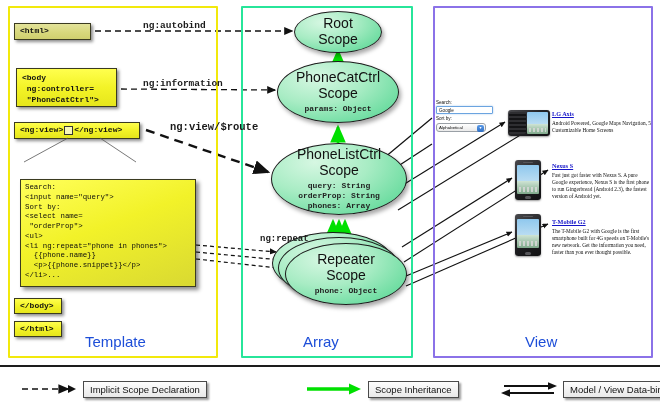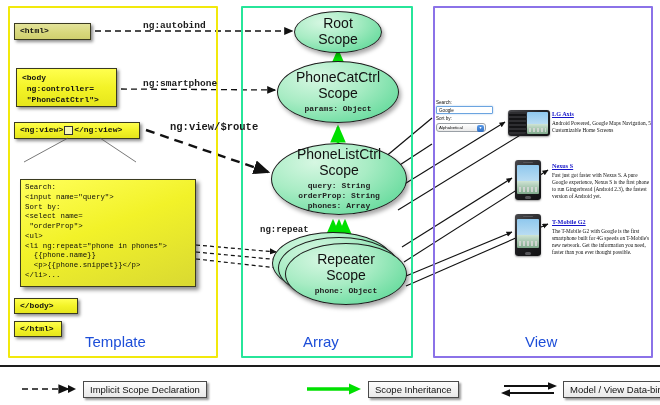--- a/index.html
+++ b/index.html
@@ -30,21 +30,21 @@
     box-shadow:2px 2px 3px rgba(0,0,0,.45);
     display:flex;align-items:center;
     padding:2px 5px;white-space:pre;line-height:1.35;
   }
   .tag-dull{background:linear-gradient(180deg,#e3e39a 0%,#d8d87d 55%,#cfcf6e 100%);}
   .tag-bright{background:linear-gradient(180deg,#ffff4e 0%,#f3f327 50%,#e6e61c 100%);}
 
   #box-html{left:14px;top:23px;width:77px;height:17px;}
   #box-body{left:16px;top:68px;width:101px;height:39px;align-items:flex-start;padding-top:4px;}
   #box-ngview{left:14px;top:122px;width:126px;height:17px;}
-  #box-bodyclose{left:14px;top:298px;width:64px;height:16px;}
+  #box-bodyclose{left:14px;top:298px;width:48px;height:16px;}
   #box-htmlclose{left:14px;top:321px;width:48px;height:16px;}
 
   .ngview-square{display:inline-block;width:7px;height:7px;border:1px solid #333;background:#f7f7b9;margin:0 1px;vertical-align:middle;}
 
   
   #note-wrap{position:absolute;left:20px;top:160px;width:176px;height:128px;}
   #note-tab{
     position:absolute;left:0;top:0;width:112px;height:20px;
     background:linear-gradient(180deg,#ffff62 0%,#f6f62b 100%);
     border:1.5px solid #3b3b20;border-bottom:none;box-sizing:border-box;
@@ -126,21 +126,21 @@
   
   #edges{position:absolute;left:0;top:0;width:660px;height:405px;pointer-events:none;}
 
   .edge-label{
     position:absolute;font-family:"Liberation Mono","DejaVu Sans Mono",monospace;
     font-weight:bold;color:#1a1a1a;background:transparent;white-space:nowrap;
   }
   #lbl-autobind{left:143px;top:20px;font-size:9.5px;}
   #lbl-controller{left:143px;top:78px;font-size:9.5px;}
   #lbl-route{left:170px;top:121px;font-size:10.5px;}
-  #lbl-repeat{left:212px;top:225px;font-size:9px;padding-left:48px;}
+  #lbl-repeat{left:212px;top:234px;font-size:9px;padding-left:48px;}
 
   
   #legend-rule{position:absolute;left:0;top:365px;width:660px;height:2px;background:#1d1d1d;}
   .legend-item{position:absolute;display:flex;align-items:center;}
   .legend-box{
     border:1.5px solid #4a4a4a;background:linear-gradient(180deg,#fdfdfd 0%,#e9e9e9 100%);
     box-shadow:1.5px 1.5px 2px rgba(0,0,0,.4);
     font-size:9.5px;color:#111;padding:2px 6px;font-family:"Liberation Sans",sans-serif;white-space:nowrap;
   }
   #legend1{left:20px;top:380px;}
@@ -321,21 +321,21 @@
   <div class="listing" id="listing2">
     <div class="l-title">Nexus S</div>
     <div class="l-snip">Fast just got faster with Nexus S. A pure Google experience, Nexus S is the first phone to run Gingerbread (Android 2.3), the fastest version of Android yet.</div>
   </div>
   <div class="listing" id="listing3">
     <div class="l-title">T-Mobile G2</div>
     <div class="l-snip">The T-Mobile G2 with Google is the first smartphone built for 4G speeds on T-Mobile's new network. Get the information you need, faster than you ever thought possible.</div>
   </div>
 
   <div class="edge-label" id="lbl-autobind">ng:autobind</div>
-  <div class="edge-label" id="lbl-controller">ng:smartphone</div>
+  <div class="edge-label" id="lbl-controller">ng:information</div>
   <div class="edge-label" id="lbl-route">ng:view/$route</div>
   <div class="edge-label" id="lbl-repeat">ng:repeat</div>
 
   <div id="legend-rule"></div>
 
   <div class="legend-item" id="legend2">
     <svg class="legend-gfx" viewBox="0 0 58 18">
       <path d="M2,9 L46,9" stroke="#00e000" stroke-width="3.4" fill="none"></path>
       <path d="M44,3.5 L56,9 L44,14.5 z" fill="#00e000"></path>
     </svg>

